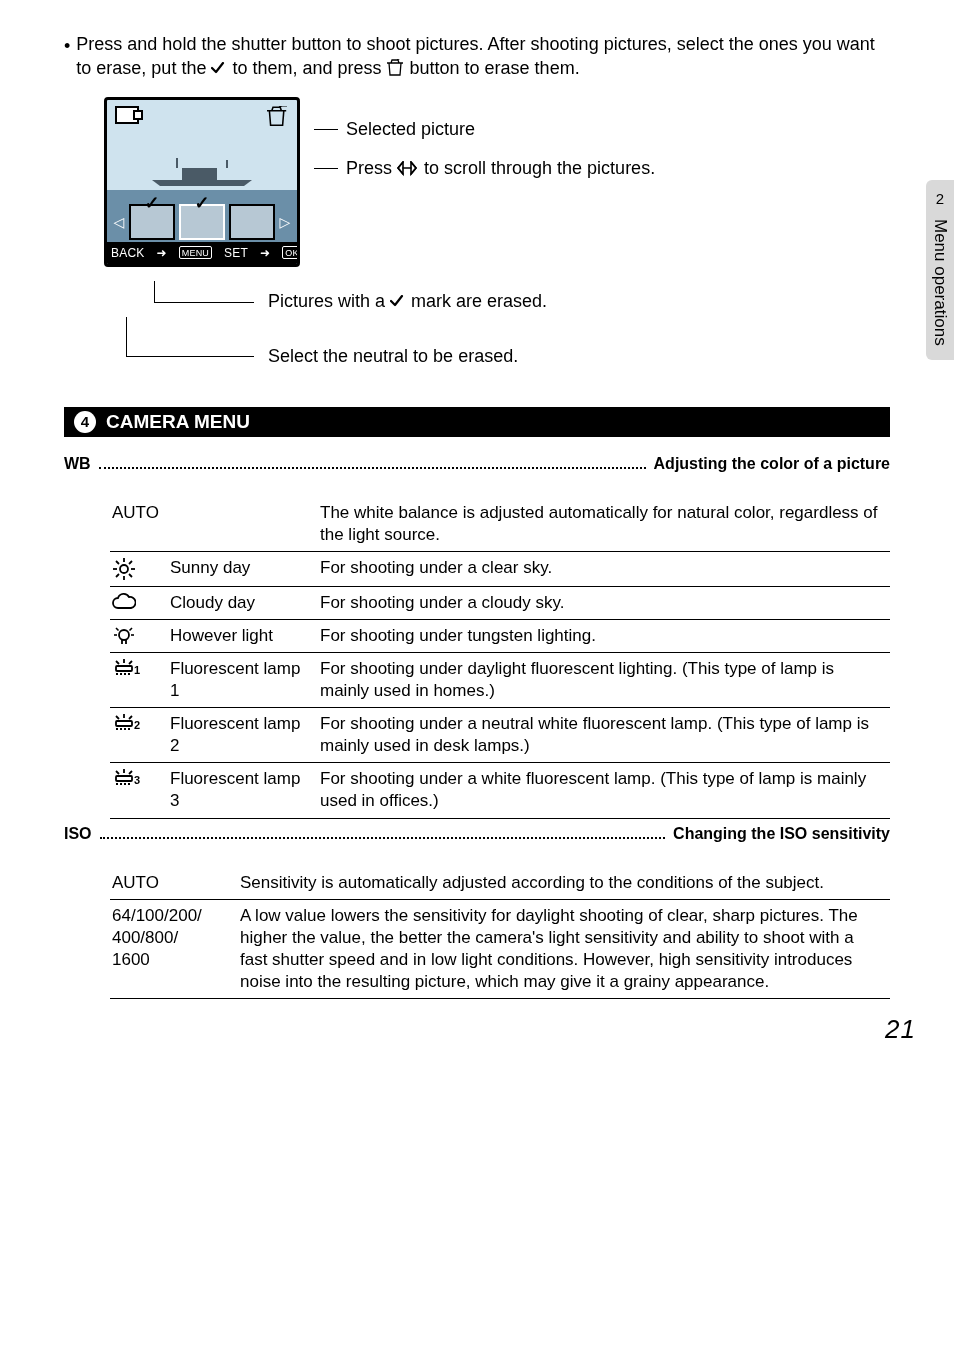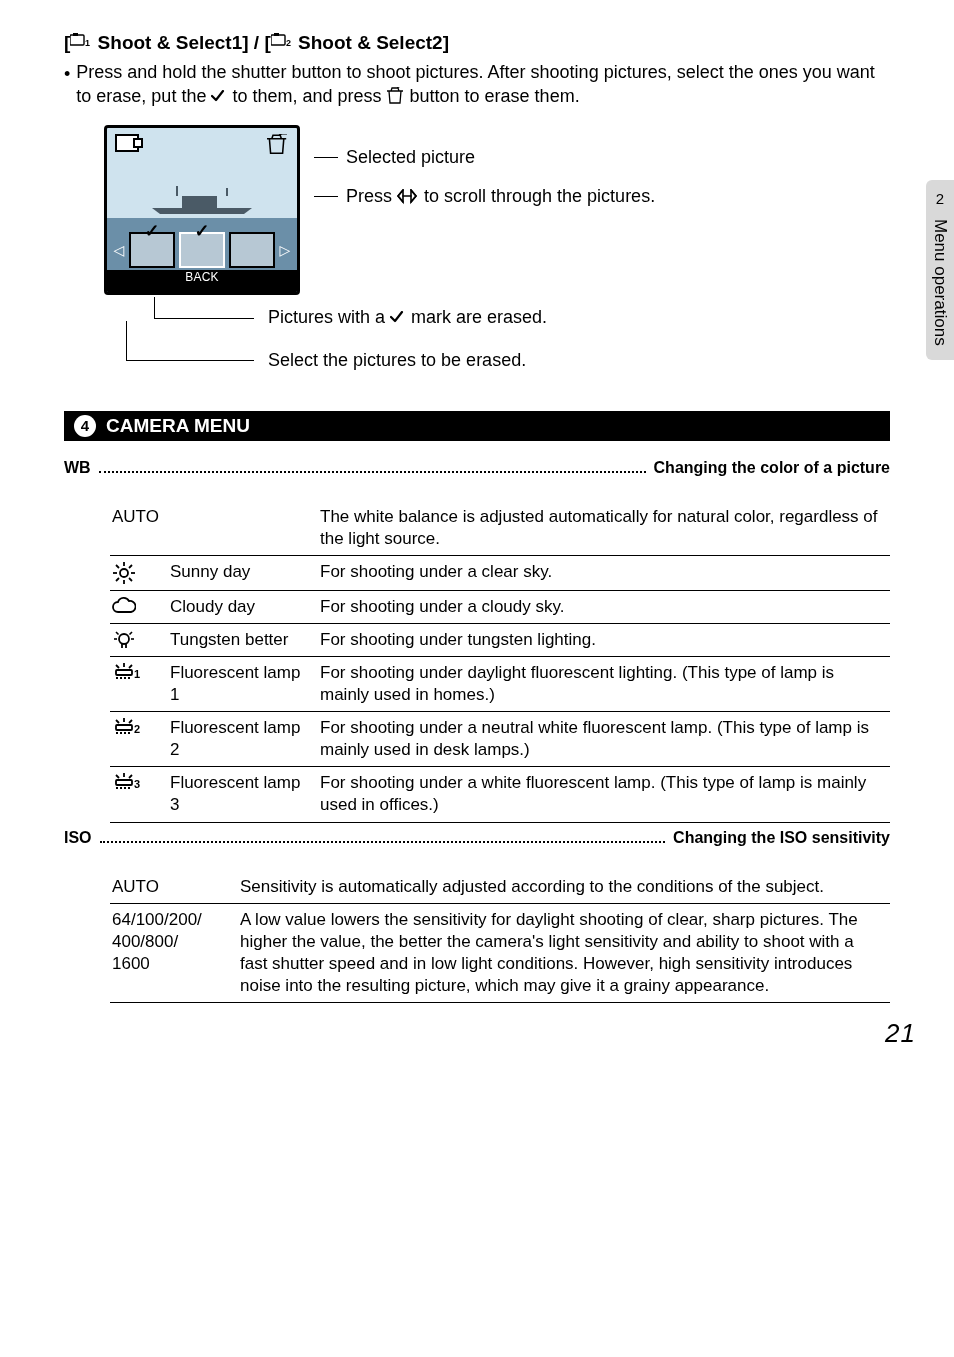--- a/index.html
+++ b/index.html
@@ -70,36 +70,36 @@
   .lcd .thumbs .thumb {
     flex:1; height:100%; border:2px solid #000; background:#b7c8d4; position:relative;
   }
   .lcd .thumbs .thumb .ck {
     position:absolute; top:-14px; left:50%; transform:translateX(-50%);
     font-size:18px; font-weight:bold;
   }
   .lcd .footer-bar {
     position:absolute; left:0; right:0; bottom:0; height:22px;
     background:#000; color:#fff; font-size:12px; display:flex; align-items:center;
-    padding:0 4px; gap:12px; letter-spacing:0.2px;flex-direction:column;
+    padding:0 4px; gap:12px; letter-spacing:0.2px;
   }
   .lcd .footer-bar .menu-box, .lcd .footer-bar .ok-box {
     display:inline-flex; align-items:center; justify-content:center;
     border:1px solid #fff; padding:0 2px; height:13px; font-size:9px; border-radius:2px;
   }
   .diagram-labels {
     display:flex; flex-direction:column; gap:18px;
     font-size:18px;
     margin-top:22px;
     text-align:center;
   }
   .diagram-labels .row { display:flex; align-items:center; gap:8px;}
   .leader { border-top:1px solid #000; width:24px; height:0; }
   .below-labels { margin-left: 90px; }
-  .below-labels .row { display:flex; align-items:center; gap:8px; font-size:18px; margin-top:12px;}
+  .below-labels .row { display:flex; align-items:center; gap:8px; font-size:18px; margin-top:24px;}
   .leader-down { border-left:1px solid #000; border-bottom:1px solid #000; width:100px; height:22px; margin-right:6px; display:inline-block; position:relative; top:-10px;}
   .leader-down2 { border-left:1px solid #000; border-bottom:1px solid #000; width:128px; height:40px; margin-right:6px; display:inline-block; position:relative; top:-20px;}
 
   .section-header {
     background:#000; color:#fff; font-weight:bold; font-size:19px;
     display:flex; align-items:center; gap:10px;
     padding:4px 10px; margin:30px 0 18px 0;
   }
   .circle-num {
     width:22px; height:22px; border-radius:50%; background:#fff; color:#000;
@@ -237,27 +237,20 @@
   </defs>
 </svg>
 
 <div class="side-tab">
   <div class="num">2</div>
   <div class="vtext">Menu operations</div>
 </div>
 
 <div class="page">
 
-  <div class="sub-heading">
-    <span>[</span><svg width="22" height="16">
-        <use href="#mode-icon1"></use>
-      </svg><span> Shoot &amp; Select1] / [</span><svg width="22" height="16">
-        <use href="#mode-icon2"></use>
-      </svg><span> Shoot &amp; Select2]</span>
-  </div>
 
   <div class="body-text bullet-row">
     <span class="dot">•</span>
     <span>
       <span>Press and hold the shutter button to shoot pictures. After shooting pictures, select the ones you want to erase, put the </span>
       <svg width="16" height="14" style="vertical-align:-2px">
           <use href="#check-mark"></use>
         </svg>
       <span> to them, and press </span>
       <svg width="18" height="18" style="vertical-align:-3px">
@@ -328,33 +321,33 @@
     <div class="row">
       <span class="leader-down"></span>
       <span>
         <span>Pictures with a </span><svg width="16" height="14" style="vertical-align:-2px">
             <use href="#check-mark"></use>
           </svg><span> mark are erased.</span>
       </span>
     </div>
     <div class="row" style="margin-left:-28px">
       <span class="leader-down2"></span>
-      <span>Select the pictures to be erased.</span>
+      <span>Select the neutral to be erased.</span>
     </div>
   </div>
 
   <div class="section-header">
     <span class="circle-num">4</span>
     <span>CAMERA MENU</span>
   </div>
 
   <div class="dotted-row">
     <span class="key">WB</span>
     <span class="fill"></span>
-    <span class="desc">Changing the color of a picture</span>
+    <span class="desc">Adjusting the color of a picture</span>
   </div>
 
   <table class="data">
     <tbody>
         <tr>
       <td class="col1">AUTO</td>
       <td class="col2"></td>
       <td>The white balance is adjusted automatically for natural color, regardless of the light source.</td>
     </tr>
     <tr>
@@ -374,21 +367,21 @@
           </td>
       <td class="col2">Cloudy day</td>
       <td>For shooting under a cloudy sky.</td>
     </tr>
     <tr>
       <td class="col1">
             <svg width="24" height="22">
               <use href="#bulb-icon"></use>
             </svg>
           </td>
-      <td class="col2">Tungsten better</td>
+      <td class="col2">However light</td>
       <td>For shooting under tungsten lighting.</td>
     </tr>
     <tr>
       <td class="col1">
             <svg width="28" height="20">
               <use href="#fluor-base"></use>
               <text x="22" y="16" font-size="11" font-weight="bold">1</text>
             </svg>
           </td>
       <td class="col2">Fluorescent lamp 1</td>

